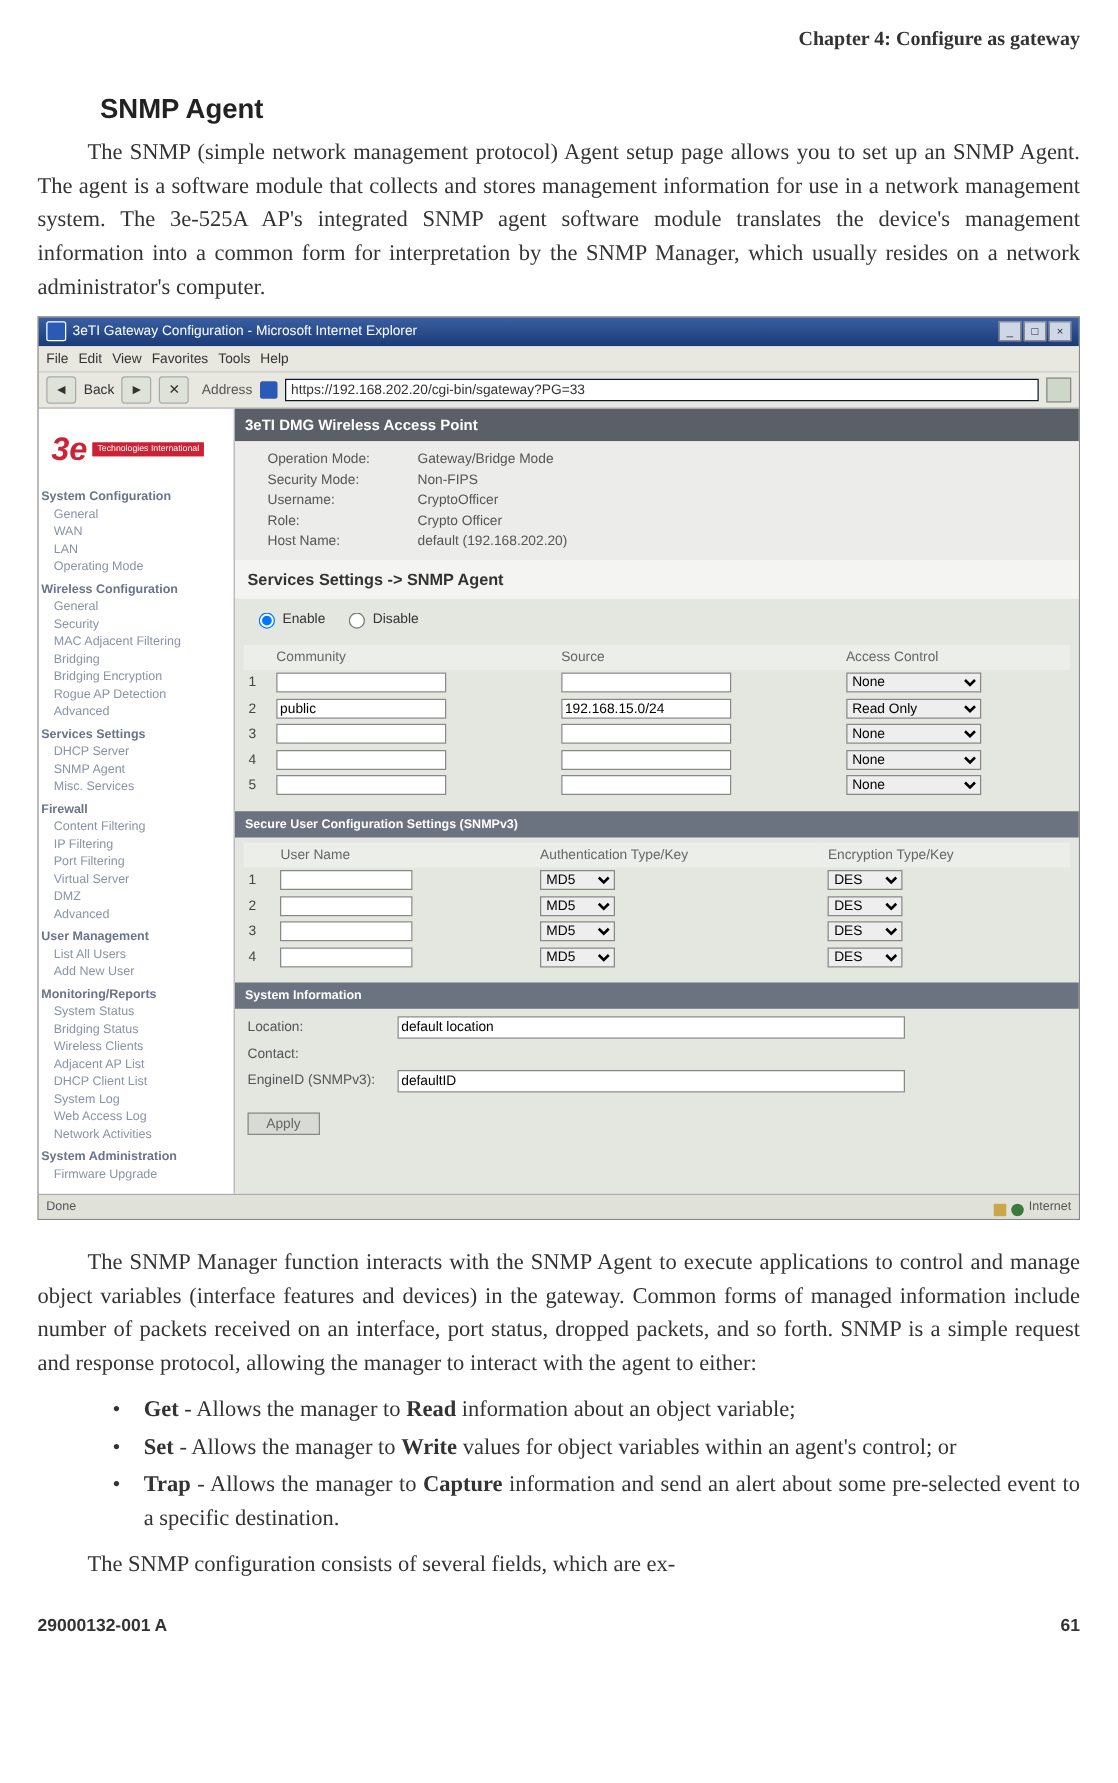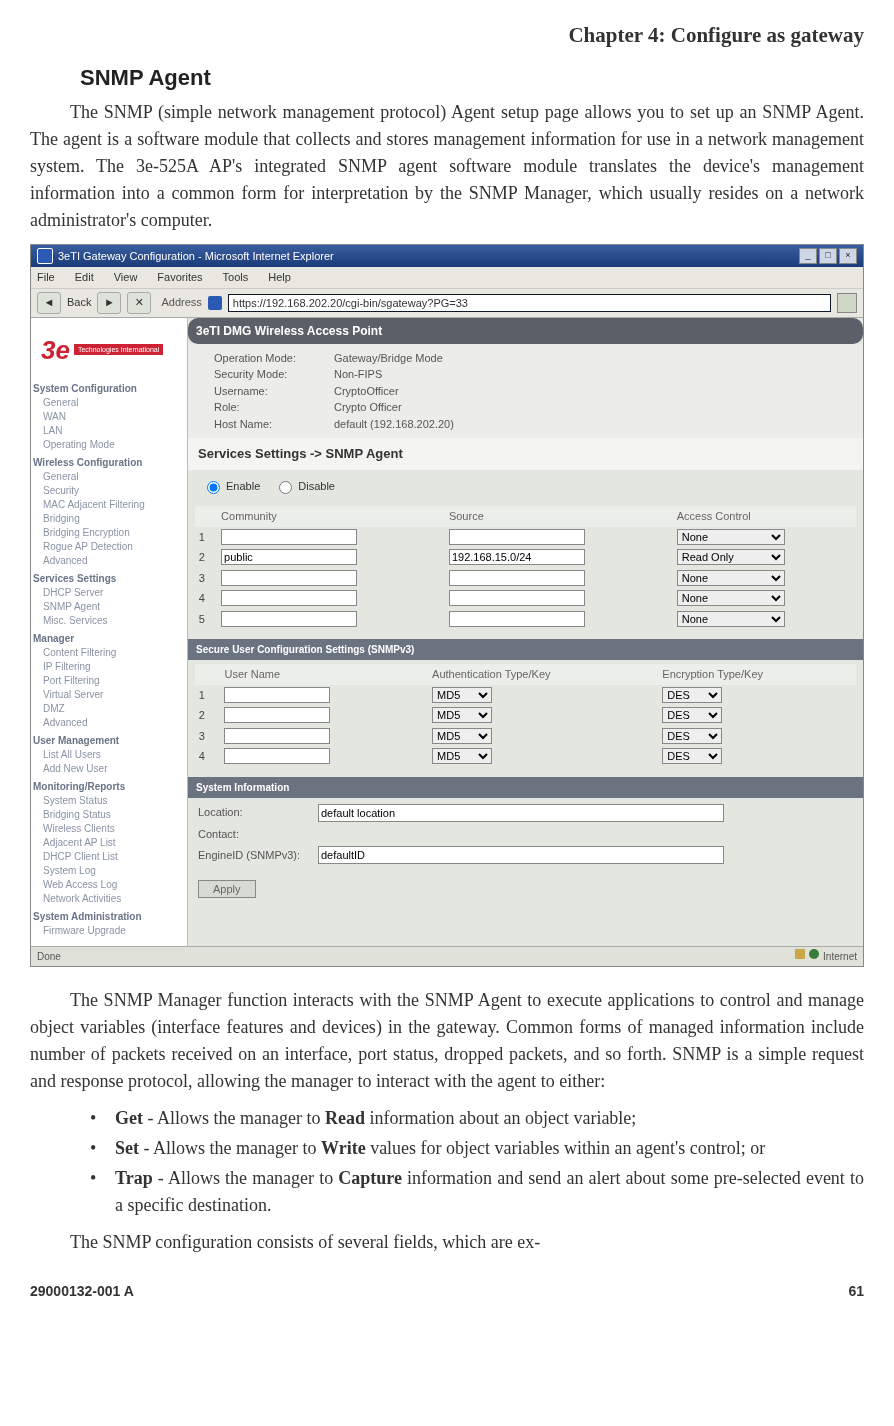--- a/index.html
+++ b/index.html
@@ -8,22 +8,22 @@
     line-height: 1.5;
     color: #333;
     background: #fff;
     margin: 0;
     padding: 20px 30px;
     width: 834px;
   }
   .chapter-header {
     text-align: right;
     font-weight: bold;
-    font-size: 21px;
-    margin-bottom: 9px;
+    font-size: 16px;
+    margin-bottom: 26px;
   }
   h2 {
     font-family: Arial, Helvetica, sans-serif;
     font-size: 22px;
     font-weight: bold;
     margin: 0 0 5px 50px;
     color: #222;
   }
   p.body {
     margin: 0 0 10px 0;
@@ -76,21 +76,21 @@
   .titlebar .left { display:flex; align-items:center; gap:5px; }
   .titlebar .ie-icon {
     width:14px;height:14px;background:#2a5ab4;border:1px solid #fff;border-radius:2px;
   }
   .win-btns { display:flex; gap:2px; }
   .win-btns span {
     width:16px;height:14px;background:#cfd6e6;border:1px solid #888;font-size:9px;
     display:flex;align-items:center;justify-content:center;color:#222;
   }
   .menubar {
-    background:#e8e8e0;padding:2px 6px;display:flex;gap:20px;color:#333;
+    background:#e8e8e0;padding:2px 6px;display:flex;gap:8px;color:#333;
   }
   .toolbar {
     background:#e8e8e0;padding:3px 6px;display:flex;align-items:center;gap:6px;border-top:1px solid #ccc;border-bottom:1px solid #aaa;
   }
   .nav-btn { width:22px;height:20px;border:1px solid #aaa;background:#dde3d8;border-radius:3px;display:flex;align-items:center;justify-content:center; }
   .addr-label { font-size:11px;color:#555;margin-left:4px; }
   .addr-ie { width:14px;height:14px;background:#2a5ab4;border-radius:2px; }
   .addr-input {
     flex:1;background:#fff;border:1px solid #0f172a;padding:2px 4px;font-size:11px;color:#333;
   }
@@ -105,21 +105,21 @@
   .logo {
     font-family: Arial, sans-serif;font-size:26px;font-style:italic;font-weight:bold;color:#c23; display:flex; align-items:center; gap:4px;
   }
   .logo .tag { font-size:7px;font-style:normal;font-weight:normal;color:#c23;line-height:1;border:1px solid #c23;padding:1px 3px;background:#c23;color:#fff; }
   .side-group { font-weight:bold;color:#6a7488;margin-top:4px; }
   .side-item { padding-left:10px;color:#8a93a5; }
   .main {
     flex:1;background:#e4e6e0;border-left:1px solid #bbb;
   }
   .banner {
-    background:#5a5f68;color:#fff;font-weight:bold;font-size:12px;padding:4px 8px;border-radius:10px;
+    background:#5a5f68;color:#fff;font-weight:bold;font-size:12px;padding:4px 8px;
   }
   .info-table {
     background:#ececea;padding:6px 10px;font-size:11px;color:#555;
   }
   .info-table div { display:flex;margin-left:16px; }
   .info-table .lbl { width:120px; }
   .section-hdr {
     background:#f4f4f2;font-size:13px;font-weight:bold;padding:6px 10px;color:#333;
   }
   .enable-row { padding:8px 14px;font-size:11px;color:#333;display:flex;gap:14px;align-items:center;}
@@ -145,21 +145,21 @@
   }
   .sysinfo-row { display:flex;align-items:center;margin-bottom:4px;font-size:11px;color:#555; }
   .sysinfo-row .lbl { width:120px; }
   .sysinfo-row input { flex:1;max-width:400px;border:1px solid #888;font-size:11px;padding:2px;background:#fff; }
   .apply-btn {
     margin:6px 10px 10px 10px;padding:2px 14px;font-size:11px;border:1px solid #888;background:#d8dad4;color:#666;
   }
   .statusbar {
     background:#e0e2da;border-top:1px solid #aaa;padding:2px 6px;display:flex;justify-content:space-between;font-size:10px;color:#555;
   }
-  .statusbar .right{display:flex;align-items:flex-start;gap:4px;}
+  .statusbar .right{display:flex;align-items:flex-end;gap:4px;}
   .lock-icon{width:10px;height:10px;background:#caa84a;border-radius:1px;}
   .net-icon{width:10px;height:10px;background:#3a7a3a;border-radius:50%;}
 </style>
 </head>
 <body>
 
 <div class="chapter-header">Chapter 4: Configure as gateway</div>
 
 <h2>SNMP Agent</h2>
 
@@ -214,21 +214,21 @@
           <div class="side-item">Security</div>
           <div class="side-item">MAC Adjacent Filtering</div>
           <div class="side-item">Bridging</div>
           <div class="side-item">Bridging Encryption</div>
           <div class="side-item">Rogue AP Detection</div>
           <div class="side-item">Advanced</div>
           <div class="side-group">Services Settings</div>
           <div class="side-item">DHCP Server</div>
           <div class="side-item">SNMP Agent</div>
           <div class="side-item">Misc. Services</div>
-          <div class="side-group">Manager</div>
+          <div class="side-group">Firewall</div>
           <div class="side-item">Content Filtering</div>
           <div class="side-item">IP Filtering</div>
           <div class="side-item">Port Filtering</div>
           <div class="side-item">Virtual Server</div>
           <div class="side-item">DMZ</div>
           <div class="side-item">Advanced</div>
           <div class="side-group">User Management</div>
           <div class="side-item">List All Users</div>
           <div class="side-item">Add New User</div>
           <div class="side-group">Monitoring/Reports</div>

